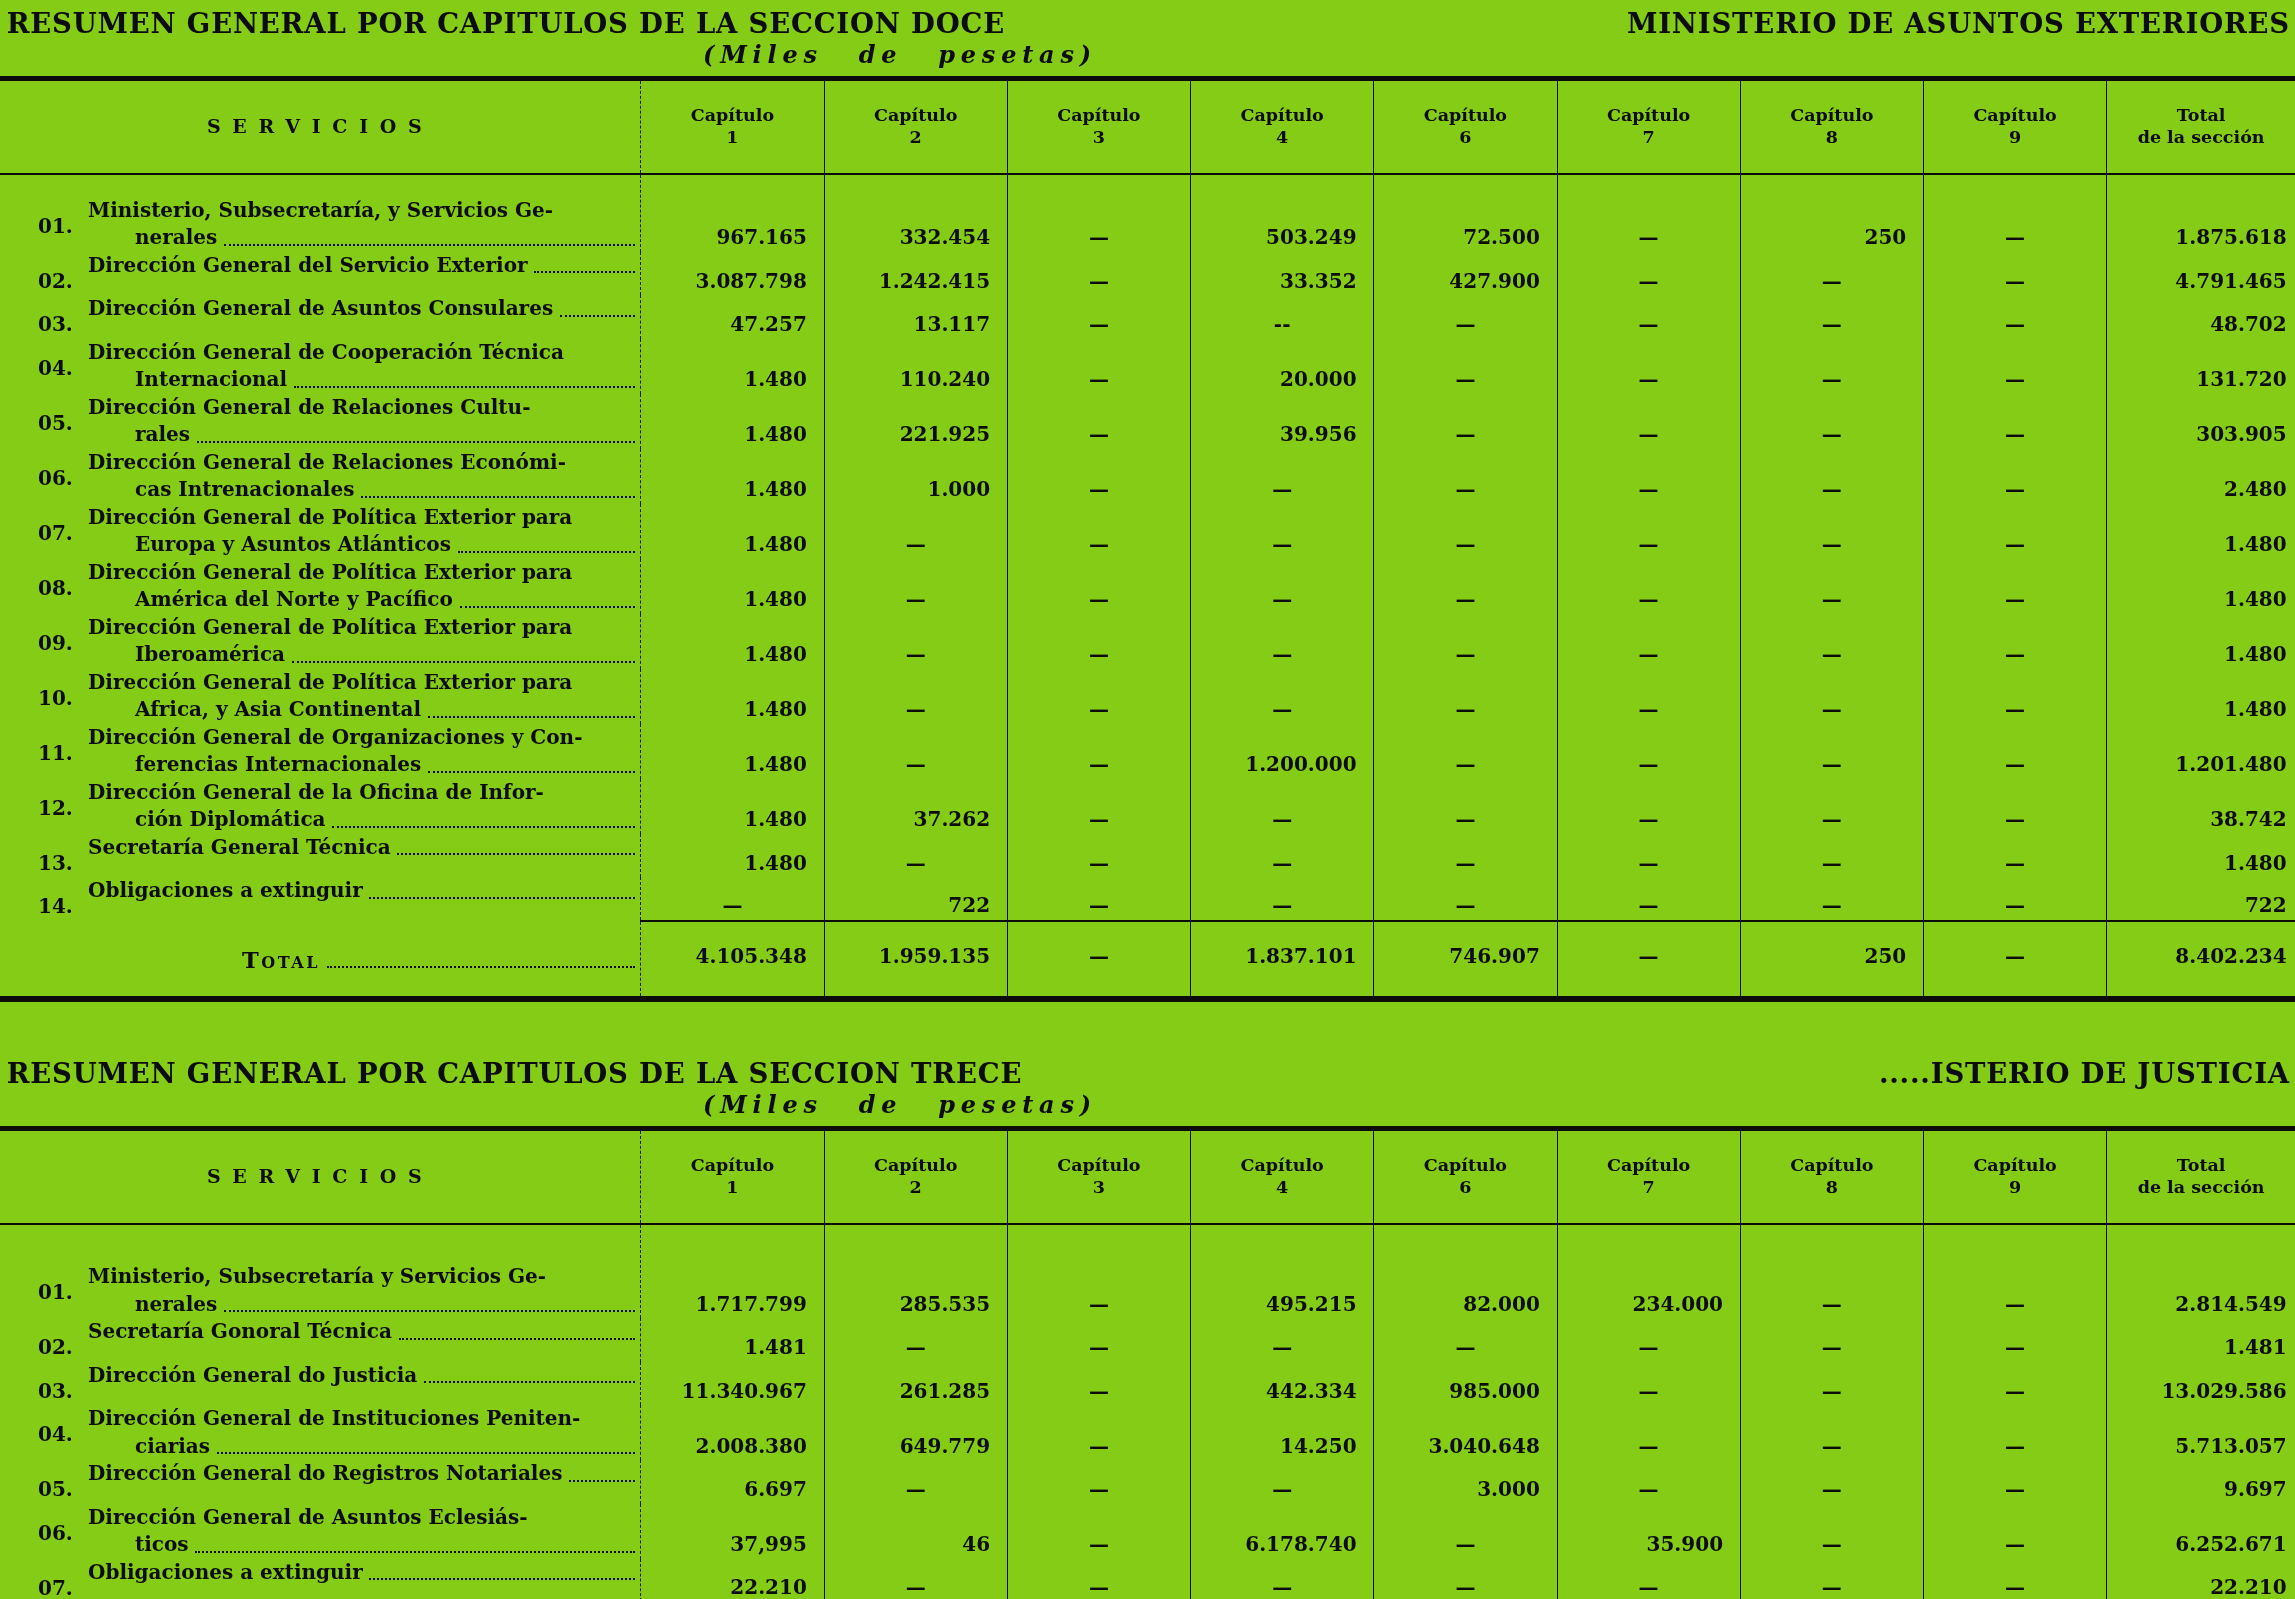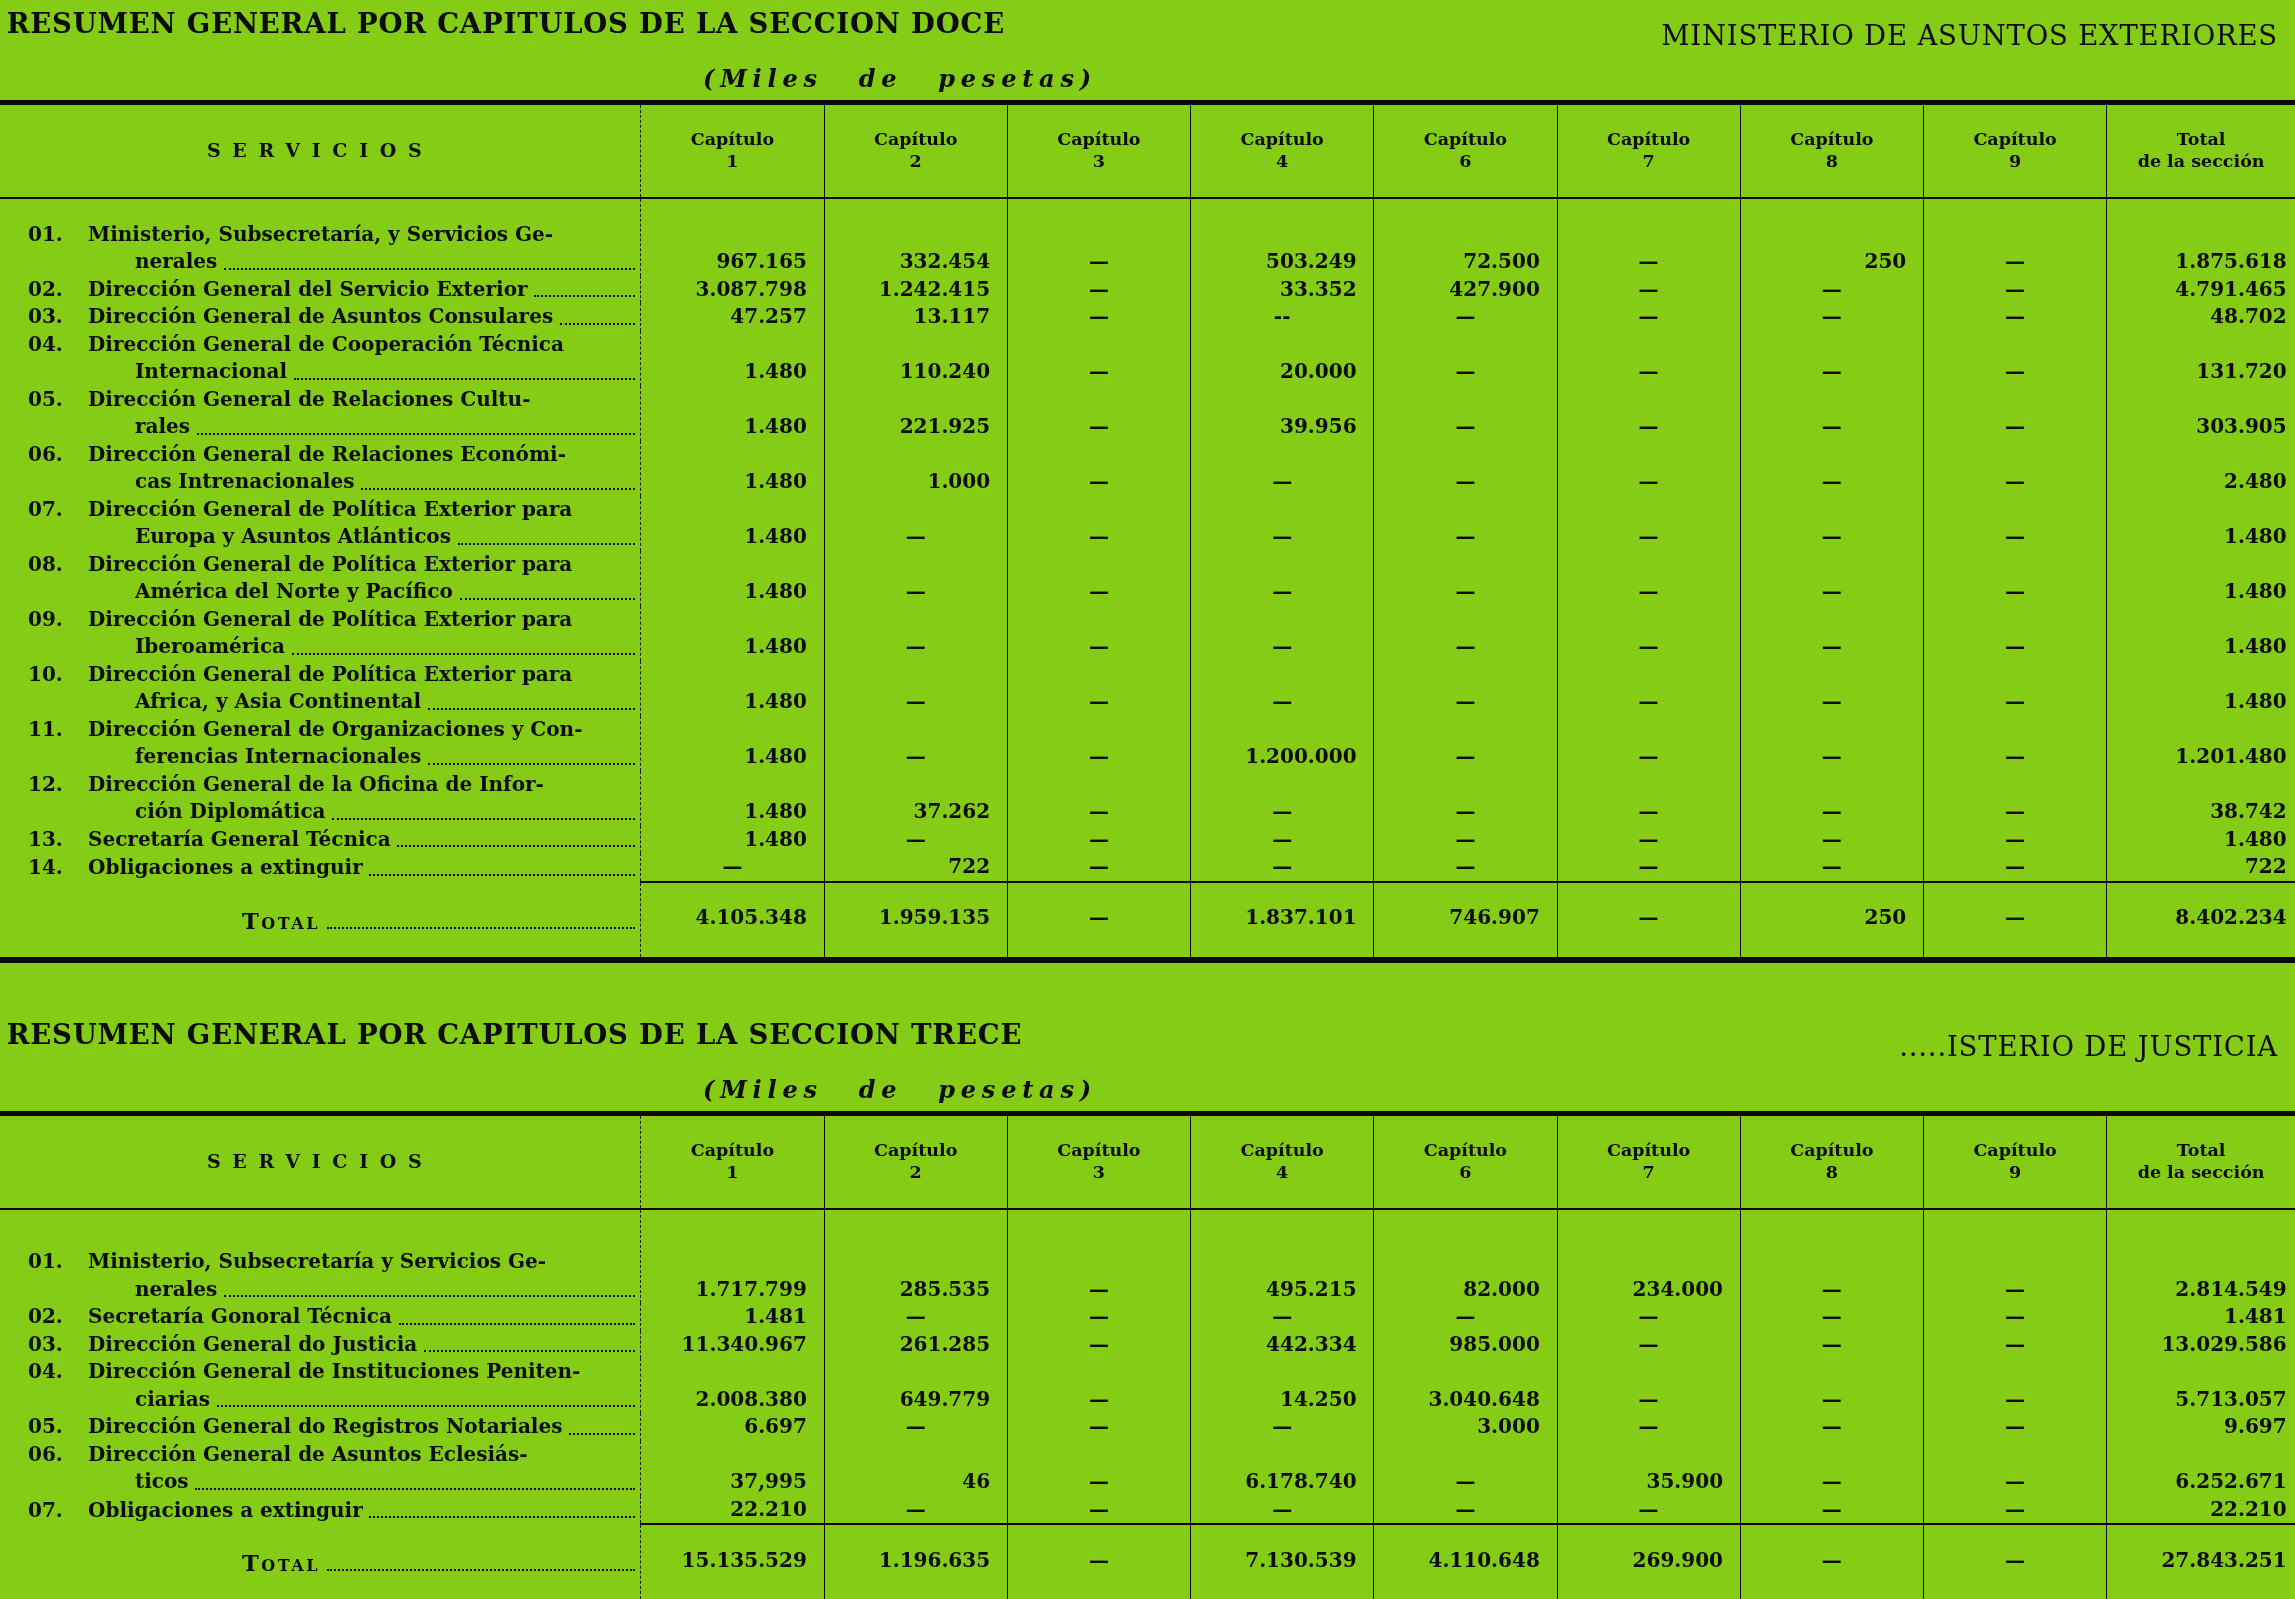--- a/index.html
+++ b/index.html
@@ -5,21 +5,21 @@
   html,body{margin:0;padding:0;background:#e8e8e4;}
   .page{
     width:2295px;height:1600px;background:#84cc16;color:#0c0c0c;
     font-family:"DejaVu Serif", serif;position:relative;overflow:hidden;
     box-sizing:border-box;padding-top:5px;
   }
   .tbl-section{width:2295px;}
   .tbl-section + .tbl-section{margin-top:53px;}
   .sec-head{display:flex;justify-content:space-between;align-items:flex-start;padding:1.7px 5px 0 6.7px;}
   .sec-title{font-size:27.5px;font-weight:bold;letter-spacing:0.8px;margin:0;white-space:nowrap;}
-  .ministry{font-size:27.5px;font-weight:normal;letter-spacing:0.8px;margin:12px;white-space:nowrap;text-align:center;}
+  .ministry{font-size:27.5px;font-weight:bold;letter-spacing:0.8px;margin:0;white-space:nowrap;text-align:center;}
   .subtitle{
     width:1800px;text-align:center;font-style:italic;font-weight:bold;
     font-size:24px;letter-spacing:5.8px;word-spacing:21.7px;margin:1.7px 0 6.7px 0;
   }
   table.budget{
     width:2295px;border-collapse:collapse;table-layout:fixed;
     border-top:5px solid #0c0c0c;border-bottom:6.7px solid #0c0c0c;
   }
   col.c-svc{width:640px;}
   col.c-cap{width:183px;}
@@ -36,21 +36,21 @@
   td.val{
     border-left:1.7px solid #0c0c0c;vertical-align:bottom;
     font-size:20px;line-height:27.5px;font-weight:bold;
     text-align:right;padding-right:16.7px;
   }
   td.val.v0{border-left:1.7px dashed #1a1a1a;}
   td.val.tot{padding-right:8.3px;}
   td.val.dash{text-align:center;padding-right:0;}
   td.svc{vertical-align:bottom;}
   .svcwrap{display:flex;align-items:flex-start;}
-  .num{flex:0 0 88px;box-sizing:border-box;padding-left:28px;font-weight:bold;font-size:20px;line-height:27.5px;}
+  .num{flex:0 0 88px;box-sizing:border-box;padding-left:38px;font-weight:bold;font-size:20px;line-height:27.5px;margin-top:16px;}
   .lbl{flex:1;min-width:0;font-size:20px;line-height:27.5px;font-weight:bold;}
   .l1{white-space:nowrap;overflow:hidden;}
   .l2{display:flex;align-items:flex-end;white-space:nowrap;}
   .l2.indent{padding-left:47px;}
   .l2 .dots{flex:1;min-width:6.7px;border-bottom:2.5px dotted #0c0c0c;margin:0 5px 5.8px 6.7px;}
   table.s0 tr.first td{padding-top:21.7px;}
   table.s1 tr.first td{padding-top:38px;}
   tr.total td{border-top:2.5px solid #0c0c0c;vertical-align:middle;}
   tr.total td.svc{border-top:none;}
   tr.total td.val{padding-top:21.7px;padding-bottom:25px;}

